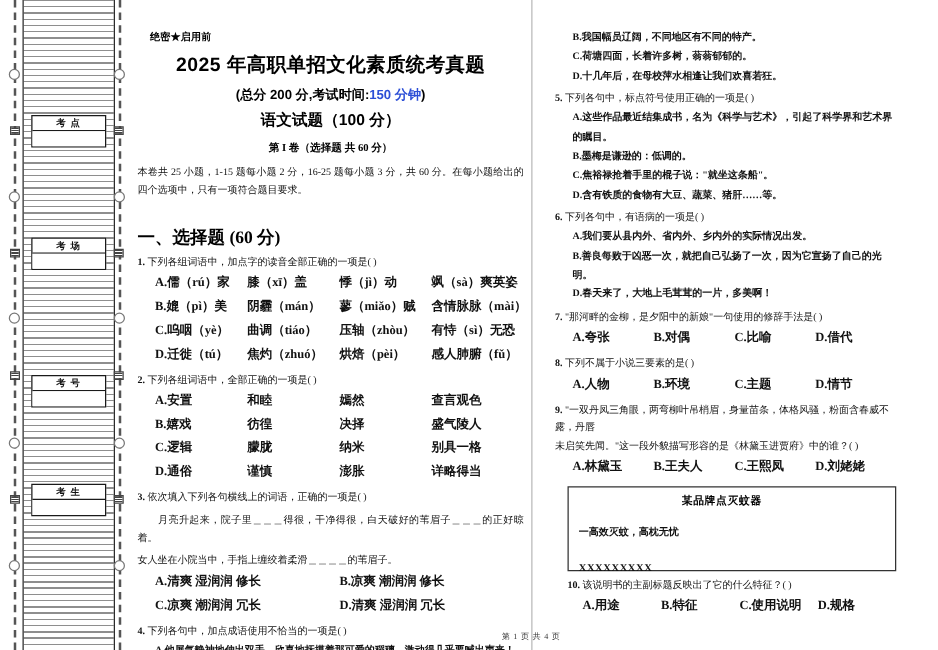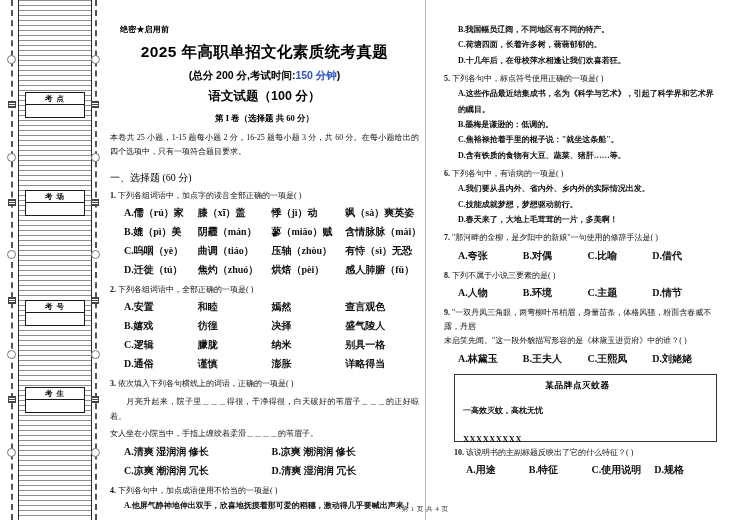--- a/index.html
+++ b/index.html
@@ -140,24 +140,24 @@
   }
   .instructions {
     font-size: 8px;
     line-height: 1.75;
     color: #111;
     margin-top: 6px;
     text-align: justify;
     text-indent: 0;
   }
   .part-heading {
-    font-size: 10px;
-    font-weight: normal;
-    color: #000;
-    margin-top: 12px;
+    font-size: 14px;
+    font-weight: bold;
+    color: #000;
+    margin-top: 22px;
   }
 
   
   .q {
     font-size: 8px;
     line-height: 1.78;
     color: #111;
     margin-top: 4px;
   }
   .q-stem {
@@ -378,21 +378,21 @@
       <div class="opt-stack">D.十几年后，在母校萍水相逢让我们欢喜若狂。</div>
 
       <div class="q-stem"><span class="num">5.</span> <span class="q-body">下列各句中，标点符号使用正确的一项是(     )</span></div>
       <div class="opt-stack">A.这些作品最近结集成书，名为《科学与艺术》，引起了科学界和艺术界的瞩目。</div>
       <div class="opt-stack">B.墨梅是谦逊的：低调的。</div>
       <div class="opt-stack">C.焦裕禄抢着手里的棍子说："就坐这条船"。</div>
       <div class="opt-stack">D.含有铁质的食物有大豆、蔬菜、猪肝……等。</div>
 
       <div class="q-stem"><span class="num">6.</span> <span class="q-body">下列各句中，有语病的一项是(     )</span></div>
       <div class="opt-stack">A.我们要从县内外、省内外、乡内外的实际情况出发。</div>
-      <div class="opt-stack">C.技能成就梦想，梦想驱动前行。</div>
+      <div class="opt-stack">B.善良每败于凶恶一次，就把自己弘扬了一次，因为它宣扬了自己的光明。</div>
       <div class="opt-stack">D.春天来了，大地上毛茸茸的一片，多美啊！</div>
 
       <div class="q-stem"><span class="num">7.</span> <span class="q-body">"那河畔的金柳，是夕阳中的新娘"一句使用的修辞手法是(     )</span></div>
       <div class="opt-row opt-4">
         <span class="opt">A.夸张</span>
         <span class="opt">B.对偶</span>
         <span class="opt">C.比喻</span>
         <span class="opt">D.借代</span>
       </div>
 

